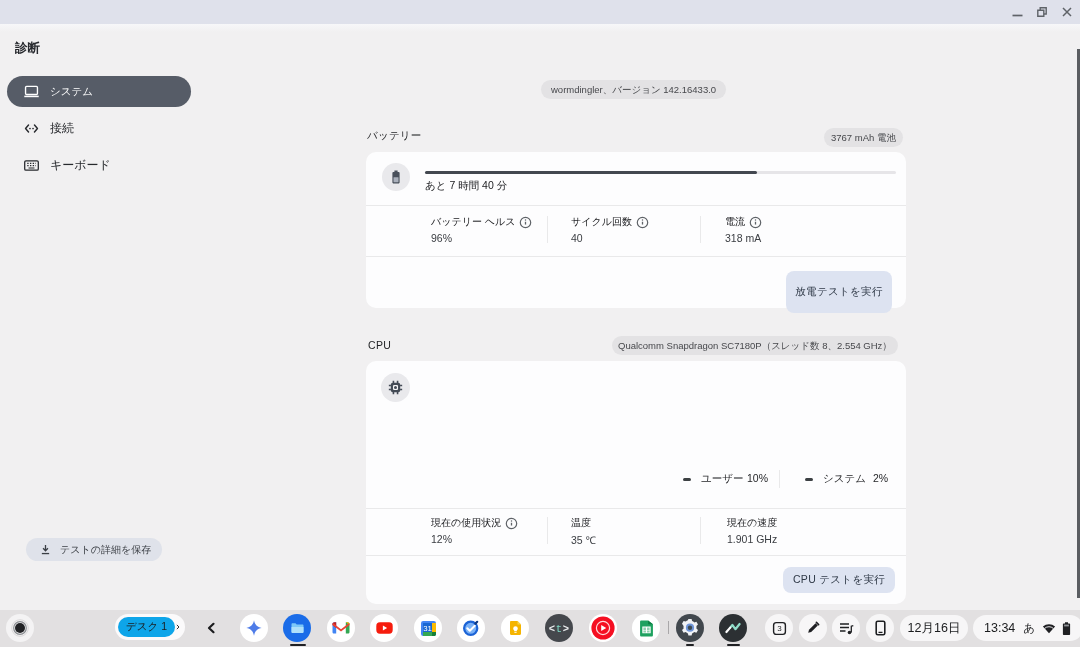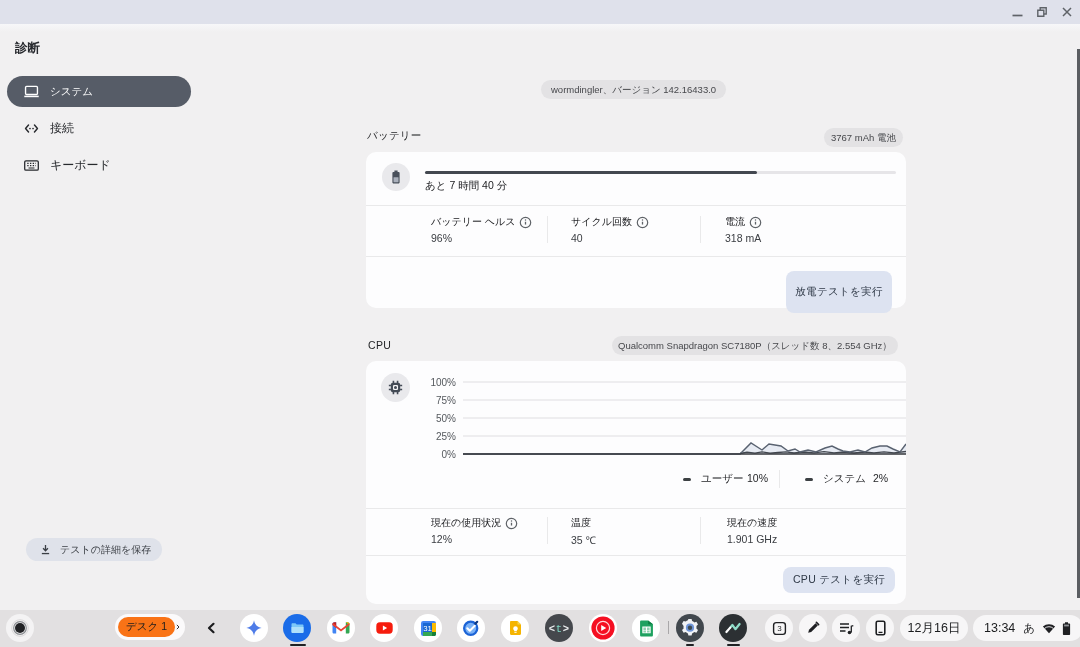--- a/index.html
+++ b/index.html
@@ -144,37 +144,20 @@
 <div class="card" style="top:361px; height:243px;">
   <div class="iconcircle" style="left:15px; top:12px; width:29px; height:29px;">
     <svg width="15" height="15" viewBox="0 0 16 16">
         <path d="M5.8 0.9v2.2M10.2 0.9v2.2M5.8 12.9v2.2M10.2 12.9v2.2M0.9 5.8h2.2M0.9 10.2h2.2M12.9 5.8h2.2M12.9 10.2h2.2" stroke="#434a55" stroke-width="1.7"></path>
         <rect x="3" y="3" width="10" height="10" rx="2" fill="#434a55"></rect>
         <rect x="5.3" y="5.3" width="5.4" height="5.4" rx="1.2" fill="#f3f3f5"></rect>
         <circle cx="8" cy="8" r="1.6" fill="#434a55"></circle>
       </svg>
   </div>
 
-  <div class="abs" style="left:0; top:0; width:540px; height:110px;">
-    <svg width="540" height="110" viewBox="0 0 540 110">
-      <line x1="97" y1="21" x2="540" y2="21" stroke="#dfdee1" stroke-width="1"></line>
-      <line x1="97" y1="39" x2="540" y2="39" stroke="#dfdee1" stroke-width="1"></line>
-      <line x1="97" y1="57" x2="540" y2="57" stroke="#dfdee1" stroke-width="1"></line>
-      <line x1="97" y1="75" x2="540" y2="75" stroke="#dfdee1" stroke-width="1"></line>
-      <path d="M374 93 L385 82 L396 89 L403 83 L415 85 L422 90 L429 88 L434 91 L442 89 L450 91 L459 87 L466 85 L472 88 L477 90 L484 91 L492 89 L499 91 L506 87 L514 85 L521 85 L527 88 L534 91 L540 83 L540 93 Z" fill="#e7ebf3"></path>
-      <path d="M374 92.5 L381 91.2 L389 92.2 L396 90.8 L404 92.2 L412 91.5 L420 90.8 L428 92 L438 91 L448 91.8 L458 90.6 L468 91.8 L478 91 L488 92 L498 91 L508 91.8 L518 90.8 L528 91.8 L540 90.5" fill="none" stroke="#41464e" stroke-width="1.3"></path>
-      <path d="M97 93 L368 93 L374 93 L385 82 L396 89 L403 83 L415 85 L422 90 L429 88 L434 91 L442 89 L450 91 L459 87 L466 85 L472 88 L477 90 L484 91 L492 89 L499 91 L506 87 L514 85 L521 85 L527 88 L534 91 L540 83" fill="none" stroke="#596270" stroke-width="1.4"></path>
-      <line x1="97" y1="93" x2="540" y2="93" stroke="#33363b" stroke-width="1.5"></line>
-      <text x="90" y="24.5" text-anchor="end" font-size="10" fill="#54585d">100%</text>
-      <text x="90" y="42.5" text-anchor="end" font-size="10" fill="#54585d">75%</text>
-      <text x="90" y="60.5" text-anchor="end" font-size="10" fill="#54585d">50%</text>
-      <text x="90" y="78.5" text-anchor="end" font-size="10" fill="#54585d">25%</text>
-      <text x="90" y="96.5" text-anchor="end" font-size="10" fill="#54585d">0%</text>
-    </svg>
-  </div>
 
   <div class="legdash" style="left:317px; top:117px;"></div>
   <div class="legitem" style="left:335px; top:111px;">ユーザー</div>
   <div class="legitem" style="left:381px; top:111px;">10%</div>
   <div class="vdiv" style="left:413px; top:109px; height:18px;"></div>
   <div class="legdash" style="left:439px; top:117px;"></div>
   <div class="legitem" style="left:457px; top:111px;">システム</div>
   <div class="legitem" style="left:507px; top:111px;">2%</div>
 
   <div class="hdiv" style="top:147px;"></div>
@@ -214,21 +197,21 @@
 
 <div class="shelficon" style="left:6px; background:#f4f3f4;">
   <svg width="28" height="28" viewBox="0 0 28 28">
       <circle cx="14" cy="14" r="8.3" fill="none" stroke="#dbd9da" stroke-width="1"></circle>
       <circle cx="14" cy="14" r="6.3" fill="none" stroke="#8a8d91" stroke-width="1.2"></circle>
       <circle cx="14" cy="14" r="5" fill="#212225"></circle>
     </svg>
 </div>
 
 <div class="traypill" style="left:115px; top:614px; width:70px; height:26px; background:#fbfafb; font-size:10.5px; padding:0 4px 0 3px; justify-content:space-between;">
-  <span style="background:#f97316; border-radius:10px; padding:3px 8px;">デスク 1</span>
+  <span style="background:#0ea5e9; border-radius:10px; padding:3px 8px;">デスク 1</span>
   <svg width="14" height="14" viewBox="0 0 12 12">
       <path d="M4.3 2.3L8 6l-3.7 3.7" fill="none" stroke="#1b1c1e" stroke-width="1.8" stroke-linecap="round" stroke-linejoin="round"></path>
     </svg>
 </div>
 
 <svg class="abs" style="left:205px; top:621px;" width="12" height="14" viewBox="0 0 12 14">
     <path d="M8.5 2.8L4 7L8.5 11.2" fill="none" stroke="#1b1c1e" stroke-width="2.2" stroke-linecap="round" stroke-linejoin="round"></path>
   </svg>
 
 <div class="shelficon whitecircle" style="left:240px;">

